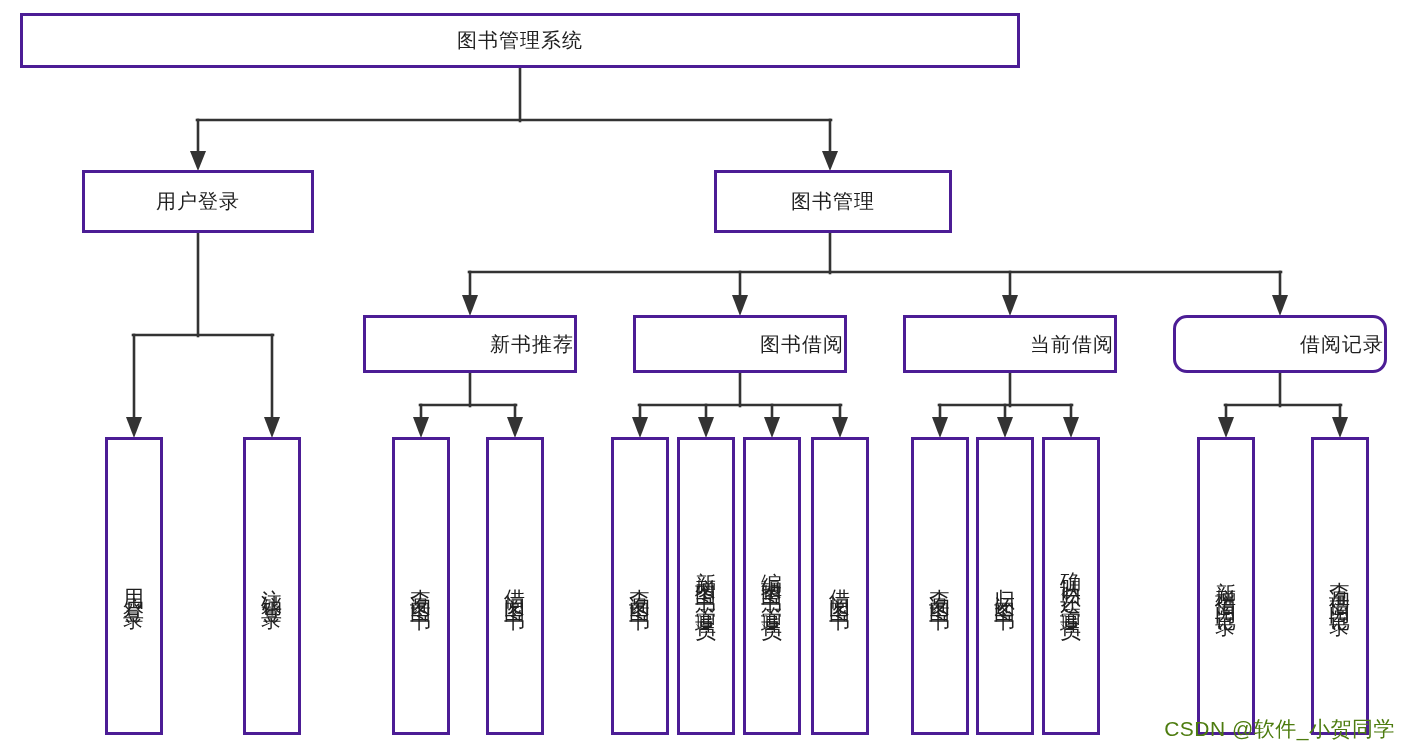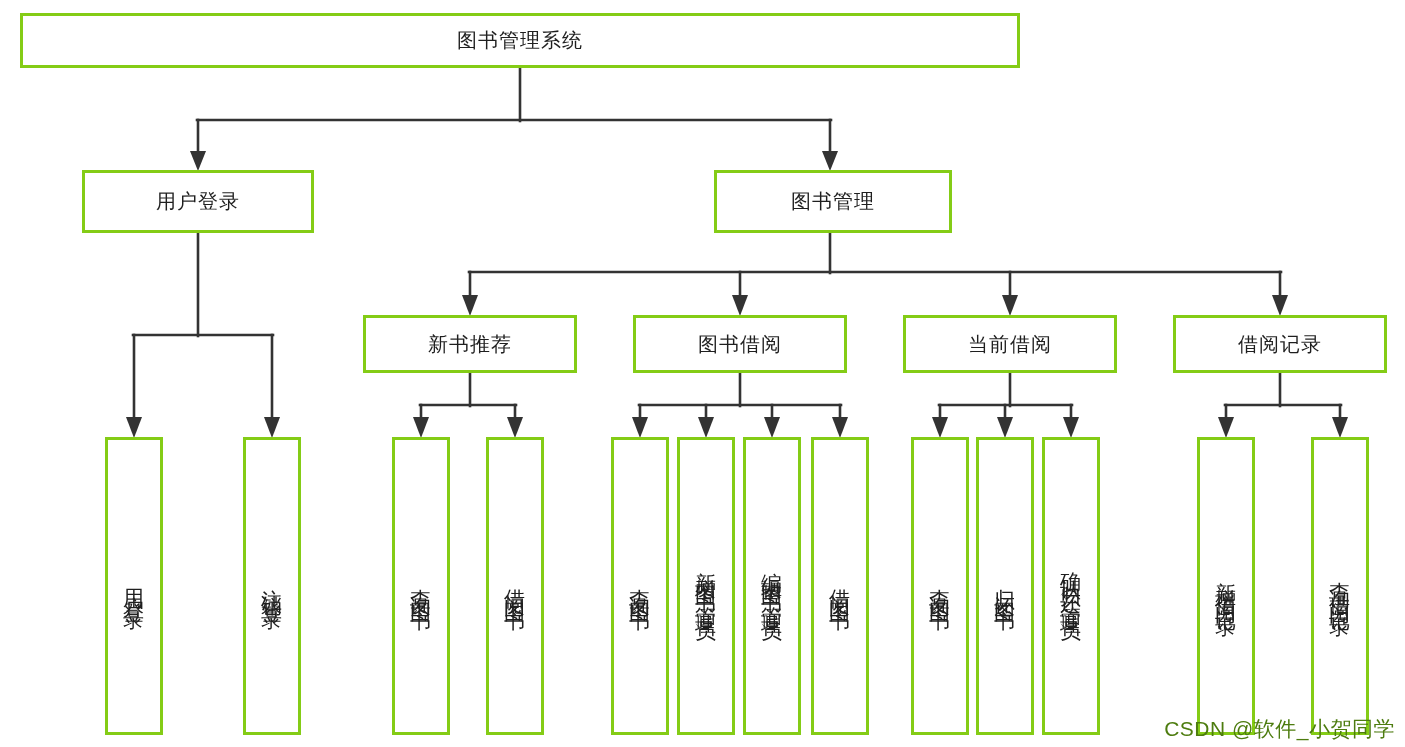--- a/index.html
+++ b/index.html
@@ -4,33 +4,33 @@
 <style>
   html,body{margin:0;padding:0;background:#ffffff;}
   #canvas{
     position:relative;width:1405px;height:747px;background:#ffffff;overflow:hidden;
     font-family:"Liberation Sans",sans-serif;color:#1f1f1f;
   }
   #connectors{position:absolute;left:0;top:0;width:1405px;height:747px;}
   #connectors line{stroke:#333333;stroke-width:2.6;stroke-linecap:square;}
   #connectors polygon{fill:#333333;}
   .box{
-    position:absolute;box-sizing:border-box;background:#ffffff;border:3px solid #84cc16;
+    position:absolute;box-sizing:border-box;background:#ffffff;border:3px solid #4c1d95;
     display:flex;align-items:center;justify-content:center;text-align:center;
   }
   .h-label{font-size:20px;letter-spacing:1px;white-space:nowrap;}
   .v-label{
     writing-mode:vertical-rl;text-orientation:mixed;
     font-size:21px;letter-spacing:7px;line-height:1.1;
   }
   .root{left:20px;top:13px;width:1000px;height:55px;}
   .lvl2-user{left:82px;top:170px;width:232px;height:63px;}
   .lvl2-book{left:714px;top:170px;width:238px;height:63px;}
-  .lvl3{top:315px;width:214px;height:58px;}
-  .l3-a{left:363px;} .l3-b{left:633px;} .l3-c{left:903px;} .l3-d{left:1173px;}
+  .lvl3{top:315px;width:214px;height:58px;justify-content:flex-end;}
+  .l3-a{left:363px;} .l3-b{left:633px;} .l3-c{left:903px;} .l3-d{left:1173px;border-radius:14px;}
   .leaf{top:437px;width:58px;height:298px;}
   .lf1{left:105px;}  .lf2{left:243px;}  .lf3{left:392px;}  .lf4{left:486px;}
   .lf5{left:611px;}  .lf6{left:677px;}  .lf7{left:743px;}  .lf8{left:811px;}
   .lf9{left:911px;}  .lf10{left:976px;} .lf11{left:1042px;}
   .lf12{left:1197px;}.lf13{left:1311px;}
   #watermark{
     position:absolute;right:10px;bottom:4px;font-size:21px;color:#4d7c0f;
     letter-spacing:0.5px;z-index:10;white-space:nowrap;
   }
 </style>

